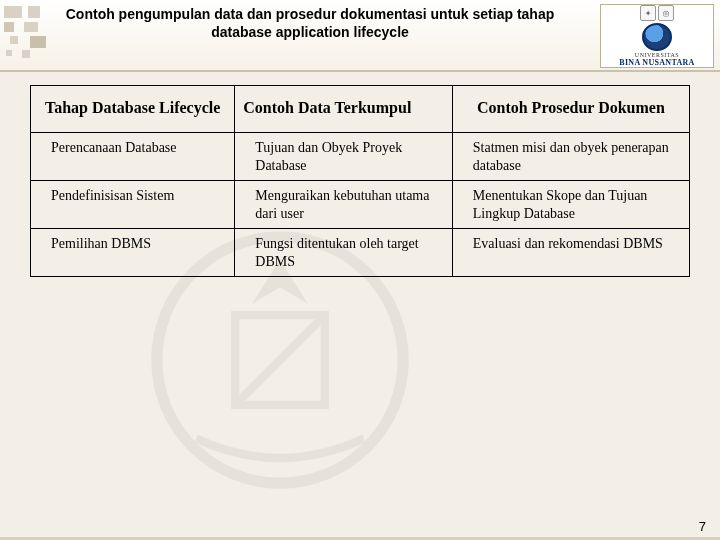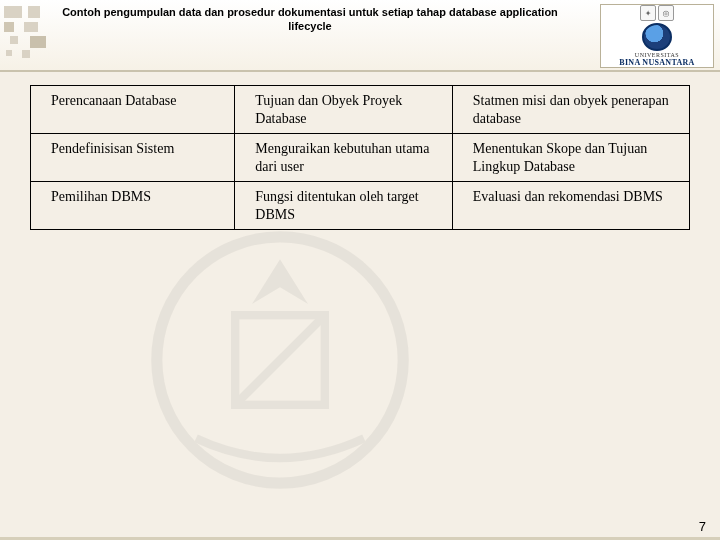--- a/index.html
+++ b/index.html
@@ -49,21 +49,21 @@
     z-index: 0;
   }
   .watermark svg { width: 100%; height: 100%; }
   .title {
     position: absolute;
     top: 6px;
     left: 60px;
     right: 160px;
     font-family: Arial, Helvetica, sans-serif;
     font-weight: bold;
-    font-size: 11px;
+    font-size: 14px;
     text-align: center;
     color: #000;
     line-height: 1.25;
     z-index: 2;
   }
   .logo-box {
     position: absolute;
     top: 4px;
     right: 6px;
     width: 112px;
@@ -195,20 +195,25 @@
 <div class="hr"></div>
 
 <div class="table-wrap">
   <table>
     <colgroup>
         <col class="c1">
         <col class="c2">
         <col class="c3">
       </colgroup>
     <tbody>
+        <tr>
+      <th class="center">Tahap Database Lifecycle</th>
+      <th class="left">Contoh Data Terkumpul</th>
+      <th class="center">Contoh Prosedur Dokumen</th>
+    </tr>
     <tr>
       <td>Perencanaan Database</td>
       <td>Tujuan dan Obyek Proyek Database</td>
       <td>Statmen misi dan obyek penerapan database</td>
     </tr>
     <tr>
       <td>Pendefinisisan Sistem</td>
       <td>Menguraikan kebutuhan utama dari user</td>
       <td>Menentukan Skope dan Tujuan Lingkup Database</td>
     </tr>

